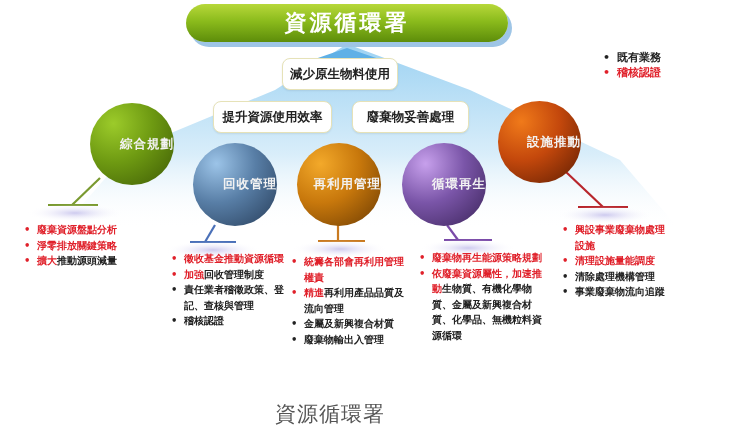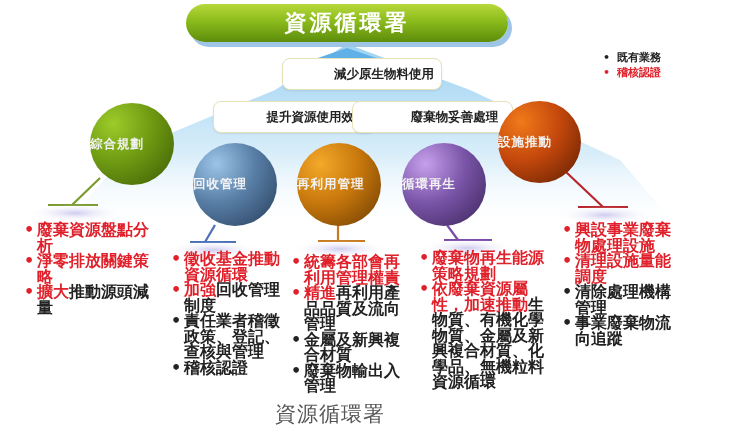--- a/index.html
+++ b/index.html
@@ -16,35 +16,35 @@
     border-radius:20px;
     background:linear-gradient(180deg,#b7d83a 0%,#8bbb1c 45%,#5d8d0a 100%);
     box-shadow:4px 5px 0 #9ec5e6;
     display:flex; align-items:center; justify-content:center;
     color:#ffffff; font-size:22px; font-weight:bold; letter-spacing:3px;
   }
   .goal-box {
     position:absolute; background:#ffffff; border:1px solid #e6e2b8;
     border-radius:8px; box-shadow:0 1px 2px rgba(0,0,0,0.08);
     font-size:12.5px; font-weight:bold; color:#222;
-    display:flex; align-items:center; justify-content:center;padding-left:44px;
+    display:flex; align-items:center; justify-content:center;
   }
   .legend { position:absolute; left:603px; top:50px; font-size:11px; font-weight:bold; line-height:15px; }
   .legend .row { display:flex; align-items:center; }
   .legend .dot { width:14px; }
   .black { color:#222; }
   .red { color:#e0202a; }
   .sphere {
     position:absolute; border-radius:50%;
-    display:flex; align-items:center; justify-content:flex-start;
+    display:flex; align-items:center; justify-content:flex-end;
     color:#f2f2f2; font-size:12.5px; font-weight:bold; letter-spacing:1px;
   }
   .list {
     position:absolute; list-style:none; margin:0; padding:0;
-    font-size:16px; font-weight:bold; line-height:15.5px;
+    font-size:10px; font-weight:bold; line-height:15.5px;
   }
   .list li { position:relative; padding-left:13px; }
   .list li::before {
     content:"•"; position:absolute; left:0; top:0; color:inherit;
   }
   .list li.red-b::before { color:#e0202a; }
   .list li.black-b::before { color:#222; }
   .footer-title {
     position:absolute; left:275px; top:400px; font-size:21px; color:#555;
     letter-spacing:1px;

